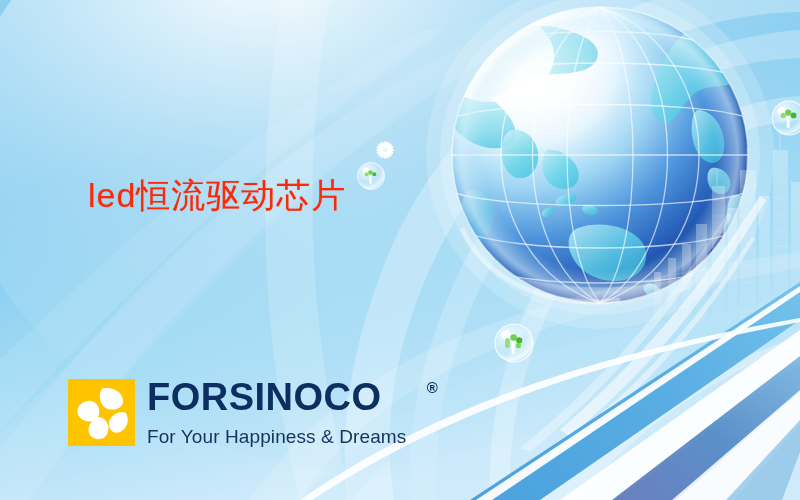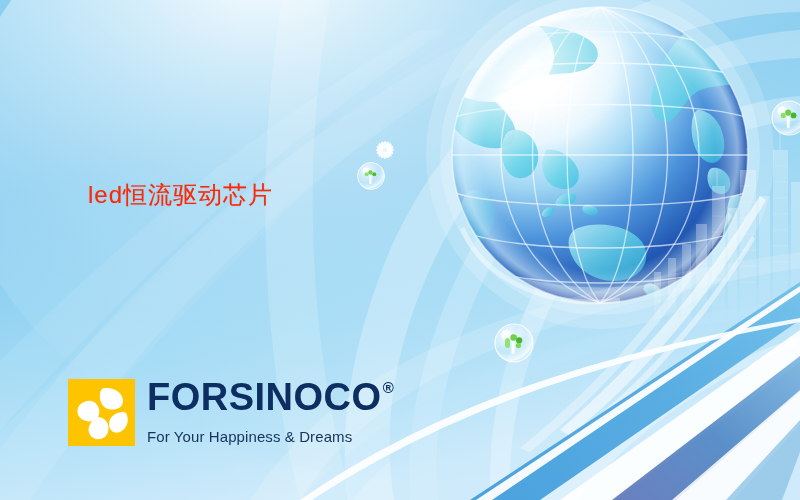--- a/index.html
+++ b/index.html
@@ -23,21 +23,21 @@
     display: block;
   }
 
   
   .headline {
     position: absolute;
     left: 88px;
     top: 164px;
     z-index: 40;
     color: #FA2A08;
-    font-size: 24px;
+    font-size: 34px;
     line-height: 62px;
     font-weight: 400;
     letter-spacing: 1px;
     white-space: nowrap;
     text-shadow: 0 0 1px rgba(250,42,8,0.35);
   }
   .headline .l2 {
     display: block;
     padding-left: 14px;
     letter-spacing: 6px;
@@ -68,30 +68,31 @@
   }
   .logo-word {
     font-size: 38px;
     font-weight: bold;
     color: #0C2E61;
     letter-spacing: 0.5px;
     line-height: 38px;
     display: flex;
     align-items: flex-start;
     font-family: "Liberation Sans", "DejaVu Sans", sans-serif;
+    gap: 44px;
   }
   .logo-reg {
     font-size: 15px;
     line-height: 15px;
     margin-top: 2px;
     margin-left: 1px;
     font-weight: bold;
   }
   .logo-tag {
-    font-size: 15px;
+    font-size: 19px;
     color: #17325C;
     letter-spacing: 0.1px;
     line-height: 20px;
     margin-top: 11px;
     white-space: nowrap;
   }
 </style>
 </head>
 <body>
 

